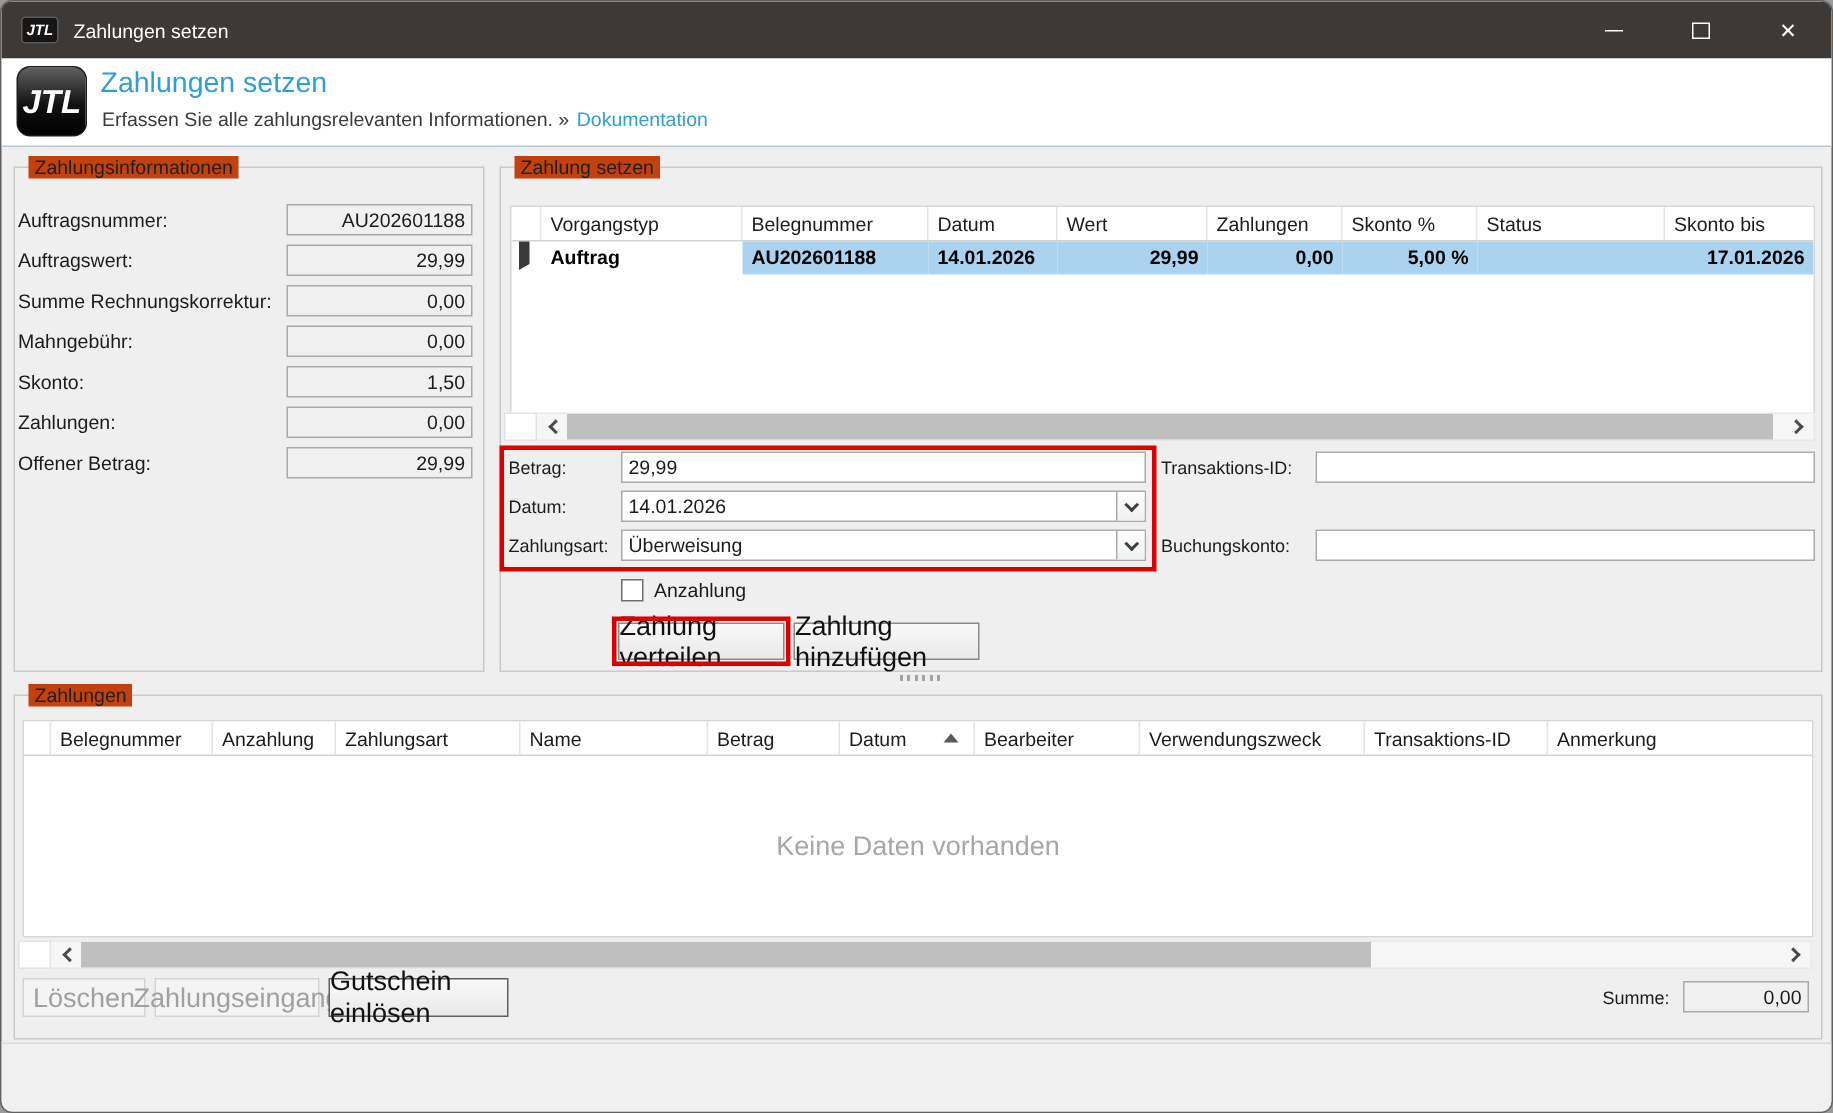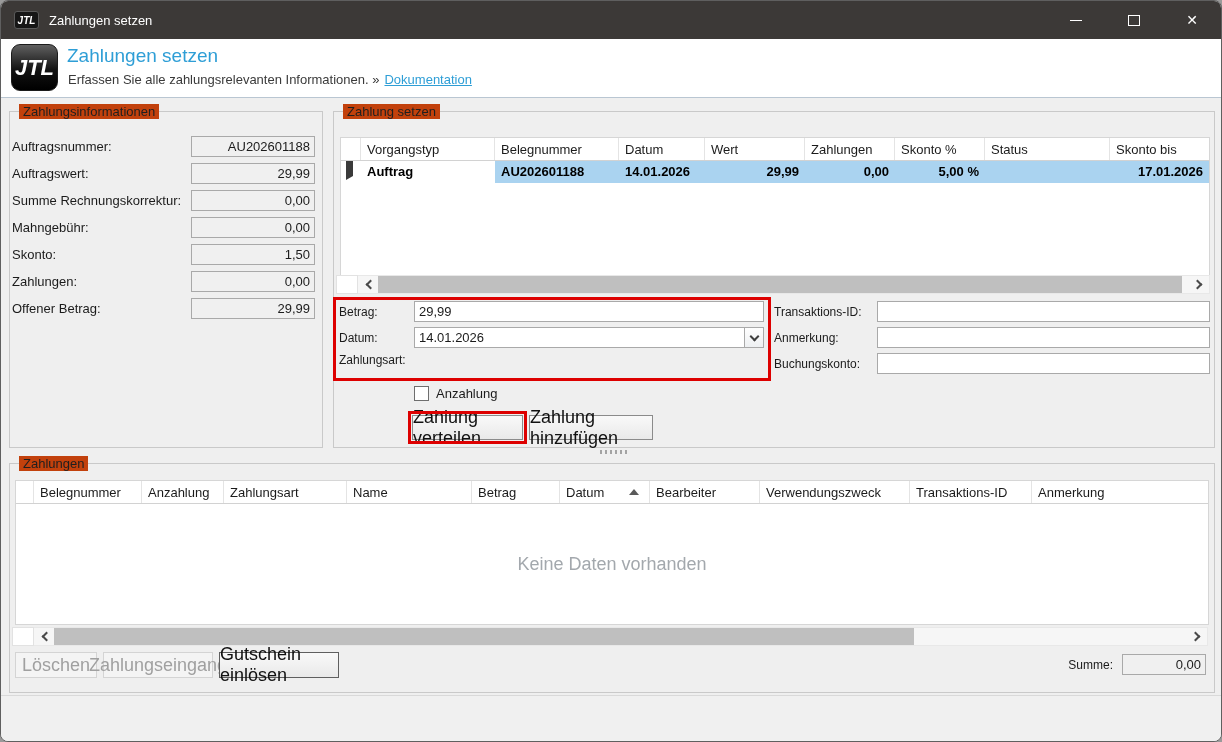--- a/index.html
+++ b/index.html
@@ -22,21 +22,21 @@
 
   
   .header { position:absolute; left:0; top:38px; width:100%; height:59px; background:#fff;
             border-bottom:1px solid #b9c6d2; }
   .hd-logo { position:absolute; left:10px; top:5px; width:47px; height:47px; border-radius:9px;
              background:linear-gradient(180deg,#606060 0%,#121212 55%,#000 100%);
              border:1px solid #1c1c1c; color:#fff; font-weight:bold; font-style:italic; font-size:22px;
              display:flex; align-items:center; justify-content:center; }
   .hd-title { position:absolute; left:66px; top:6px; color:var(--accent); font-size:19px; }
   .hd-sub { position:absolute; left:67px; top:33px; font-size:13px; color:#3a3a3a; }
-  .hd-sub a { color:var(--accent); text-decoration:underline; margin-left:5px; cursor:pointer; }
+  .hd-sub a { color:var(--accent); margin-left:5px; cursor:pointer; }
 
   
   .group { position:absolute; border:1px solid #c9c9c9; }
   .group-label { position:absolute; top:-8px; left:9px; background:#c2410c; padding:0 4px;
                  font-size:13px; color:#1f1f1f; white-space:nowrap; }
 
   
   .info-rows { padding-top:24px; }
   .info-row { display:flex; align-items:center; justify-content:space-between;
               height:21px; margin:0 7px 6px 2px; }
@@ -208,30 +208,32 @@
       <span class="form-lbl" style="width:75px;">Datum:</span>
       <div class="combo" style="width:350px;">
         <span class="combo-value">14.01.2026</span>
         <span class="combo-btn">
             <span class="chev-d"></span>
           </span>
       </div>
     </div>
     <div class="form-row" style="left:5px; top:241px; width:428px;">
       <span class="form-lbl" style="width:75px;">Zahlungsart:</span>
+      <div class="combo" style="width:350px;">
+        <span class="combo-value">Überweisung</span>
+        <span class="combo-btn">
+            <span class="chev-d"></span>
+          </span>
+      </div>
     </div>
 
     <div class="redbox" style="left:-1px; top:185px; width:438px; height:84px;"></div>
 
     <div class="form-row" style="left:440px; top:189px; width:436px;">
       <span class="form-lbl" style="width:103px;">Transaktions-ID:</span>
-      <input class="text-input" style="flex: 1 1 0%;">
-    </div>
-    <div class="form-row" style="left:440px; top:215px; width:436px;">
-      <span class="form-lbl" style="width:103px;">Anmerkung:</span>
       <input class="text-input" style="flex: 1 1 0%;">
     </div>
     <div class="form-row" style="left:440px; top:241px; width:436px;">
       <span class="form-lbl" style="width:103px;">Buchungskonto:</span>
       <input class="text-input" style="flex: 1 1 0%;">
     </div>
 
     <div class="form-row" style="left:80px; top:274px;">
       <span class="checkbox"></span>
       <span class="cb-lbl">Anzahlung</span>

